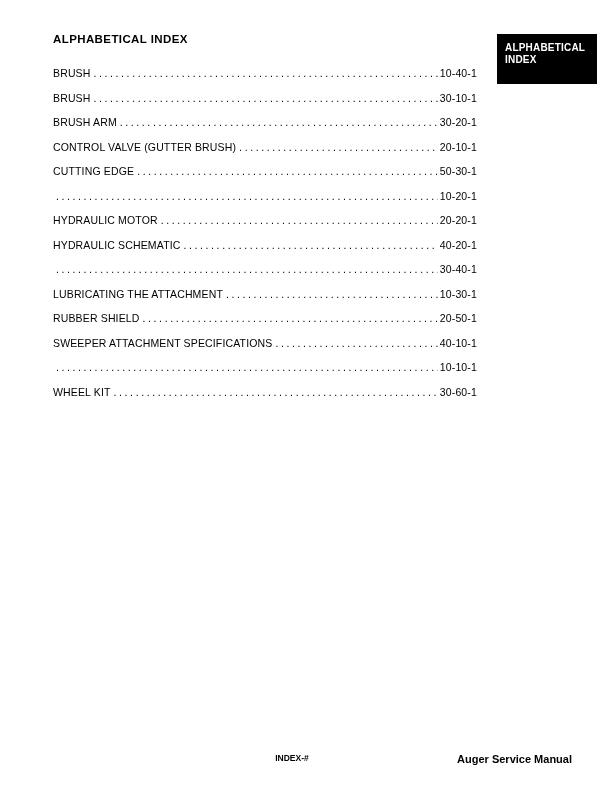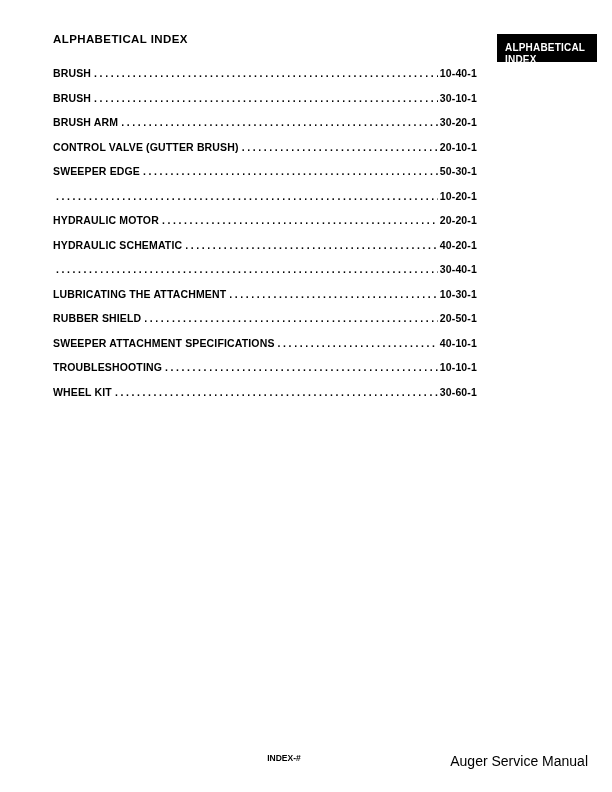--- a/index.html
+++ b/index.html
@@ -20,21 +20,21 @@
     position: absolute;
     inset: 0;
   }
 
   
   .side-tab {
     position: absolute;
     left: 497px;
     top: 34px;
     width: 100px;
-    height: 28px;
+    height: 50px;
     background: #000000;
     color: #ffffff;
     font-size: 10px;
     font-weight: bold;
     line-height: 12px;
     letter-spacing: 0.2px;
     padding: 8px 0 0 8px;
     box-sizing: border-box;
   }
   .side-tab div {
@@ -61,21 +61,20 @@
     width: 424px;
   }
   .index-row {
     display: flex;
     align-items: center;
     font-size: 10.5px;
     letter-spacing: 0.15px;
     height: 24.5px;
     line-height: 24.5px;
     white-space: nowrap;
-    font-weight: bold;
   }
   .entry-label {
     flex: 0 0 auto;
   }
   .leader {
     flex: 1 1 auto;
     overflow: hidden;
     margin: 0 2px 0 3px;
     white-space: nowrap;
     letter-spacing: 2.6px;
@@ -83,33 +82,33 @@
     color: #000;
   }
   .entry-page {
     flex: 0 0 auto;
     text-align: right;
   }
 
   
   .footer-center {
     position: absolute;
-    left: 0;
+    left: 8px;
     top: 753px;
     width: 568px;
     text-align: center;
     font-size: 8.5px;
     font-weight: bold;
   }
   .footer-right {
     position: absolute;
-    right: 24px;
+    right: 40px;
     top: 753px;
-    font-size: 14px;
-    font-weight: normal;
+    font-size: 11px;
+    font-weight: bold;
   }
 </style>
 </head>
 <body>
 
 <div class="page">
 
   <div class="side-tab">
     <div>ALPHABETICAL</div>
     <div>INDEX</div>
@@ -132,21 +131,21 @@
         <span class="entry-label">BRUSH ARM</span>
         <span class="leader">.........................................................................................</span>
         <span class="entry-page">30-20-1</span>
       </div>
       <div class="index-row">
         <span class="entry-label">CONTROL VALVE (GUTTER BRUSH)</span>
         <span class="leader">.........................................................................................</span>
         <span class="entry-page">20-10-1</span>
       </div>
       <div class="index-row">
-        <span class="entry-label">SWEEPER EDGE</span>
+        <span class="entry-label">CUTTING EDGE</span>
         <span class="leader">.........................................................................................</span>
         <span class="entry-page">50-30-1</span>
       </div>
       <div class="index-row">
         <span class="leader">.........................................................................................</span>
         <span class="entry-page">10-20-1</span>
       </div>
       <div class="index-row">
         <span class="entry-label">HYDRAULIC MOTOR</span>
         <span class="leader">.........................................................................................</span>
@@ -170,21 +169,20 @@
         <span class="entry-label">RUBBER SHIELD</span>
         <span class="leader">.........................................................................................</span>
         <span class="entry-page">20-50-1</span>
       </div>
       <div class="index-row">
         <span class="entry-label">SWEEPER ATTACHMENT SPECIFICATIONS</span>
         <span class="leader">.........................................................................................</span>
         <span class="entry-page">40-10-1</span>
       </div>
       <div class="index-row">
-        <span class="entry-label">TROUBLESHOOTING</span>
         <span class="leader">.........................................................................................</span>
         <span class="entry-page">10-10-1</span>
       </div>
       <div class="index-row">
         <span class="entry-label">WHEEL KIT</span>
         <span class="leader">.........................................................................................</span>
         <span class="entry-page">30-60-1</span>
       </div>
     </div>
 

